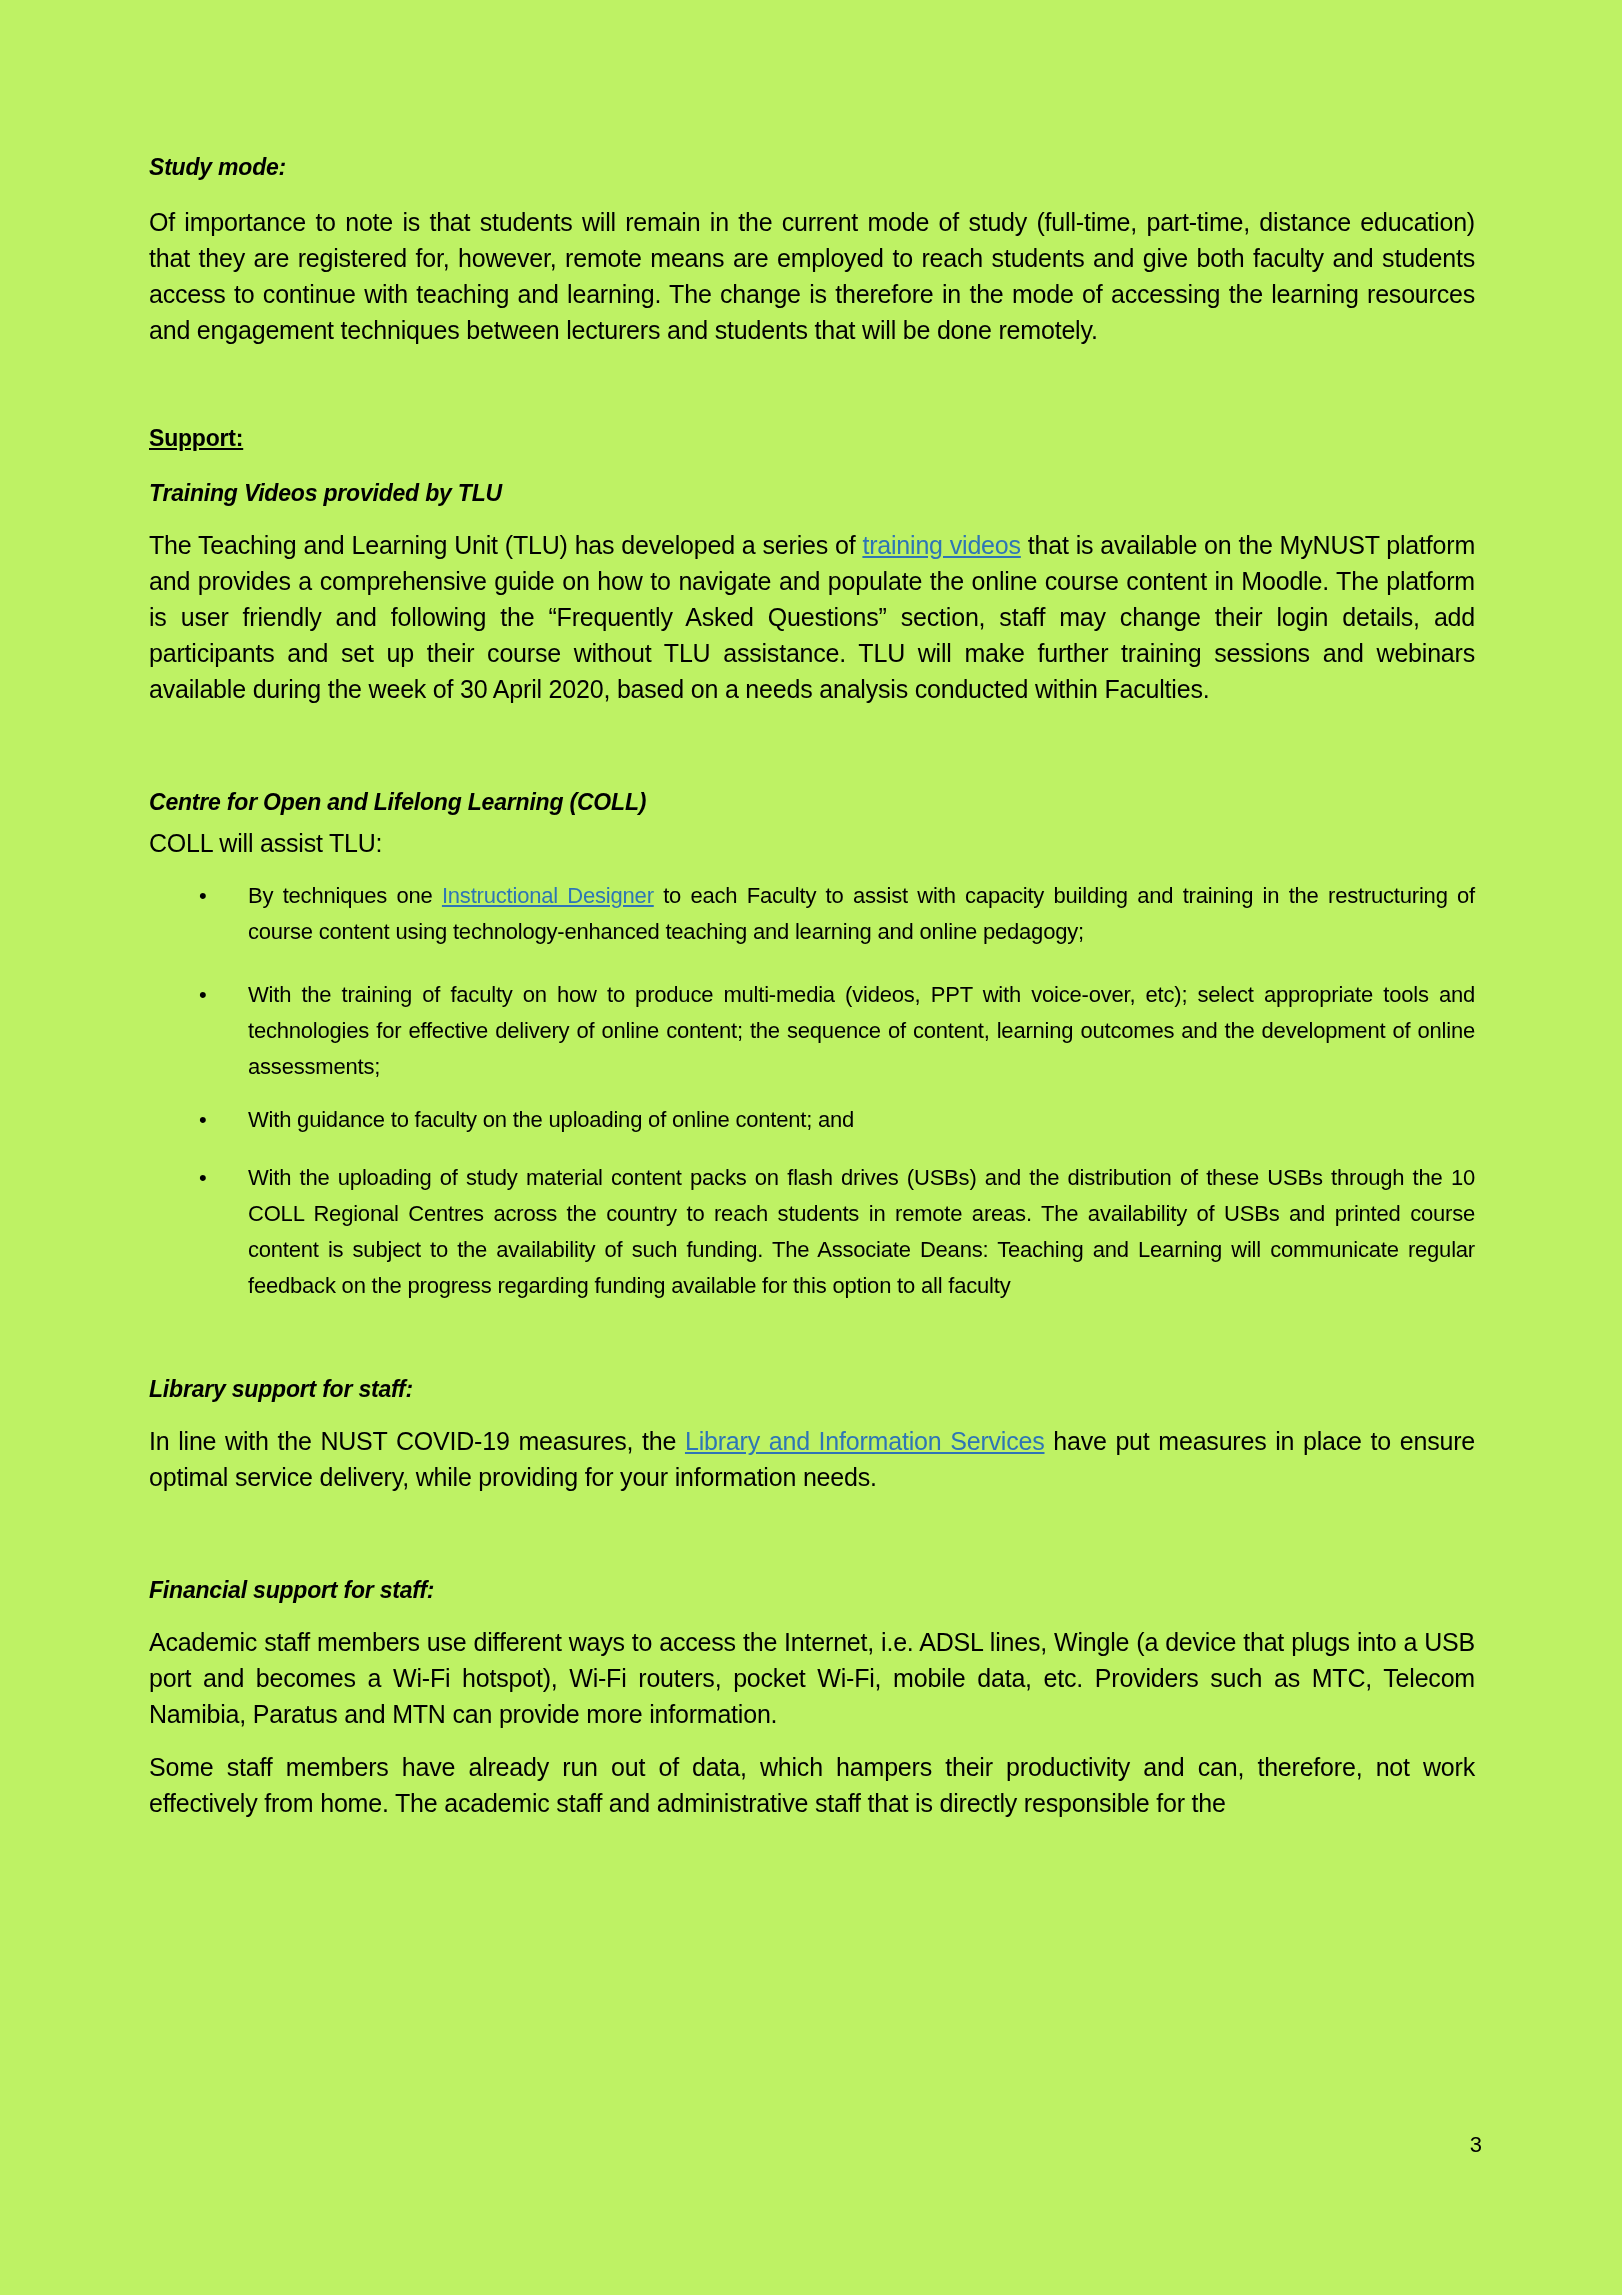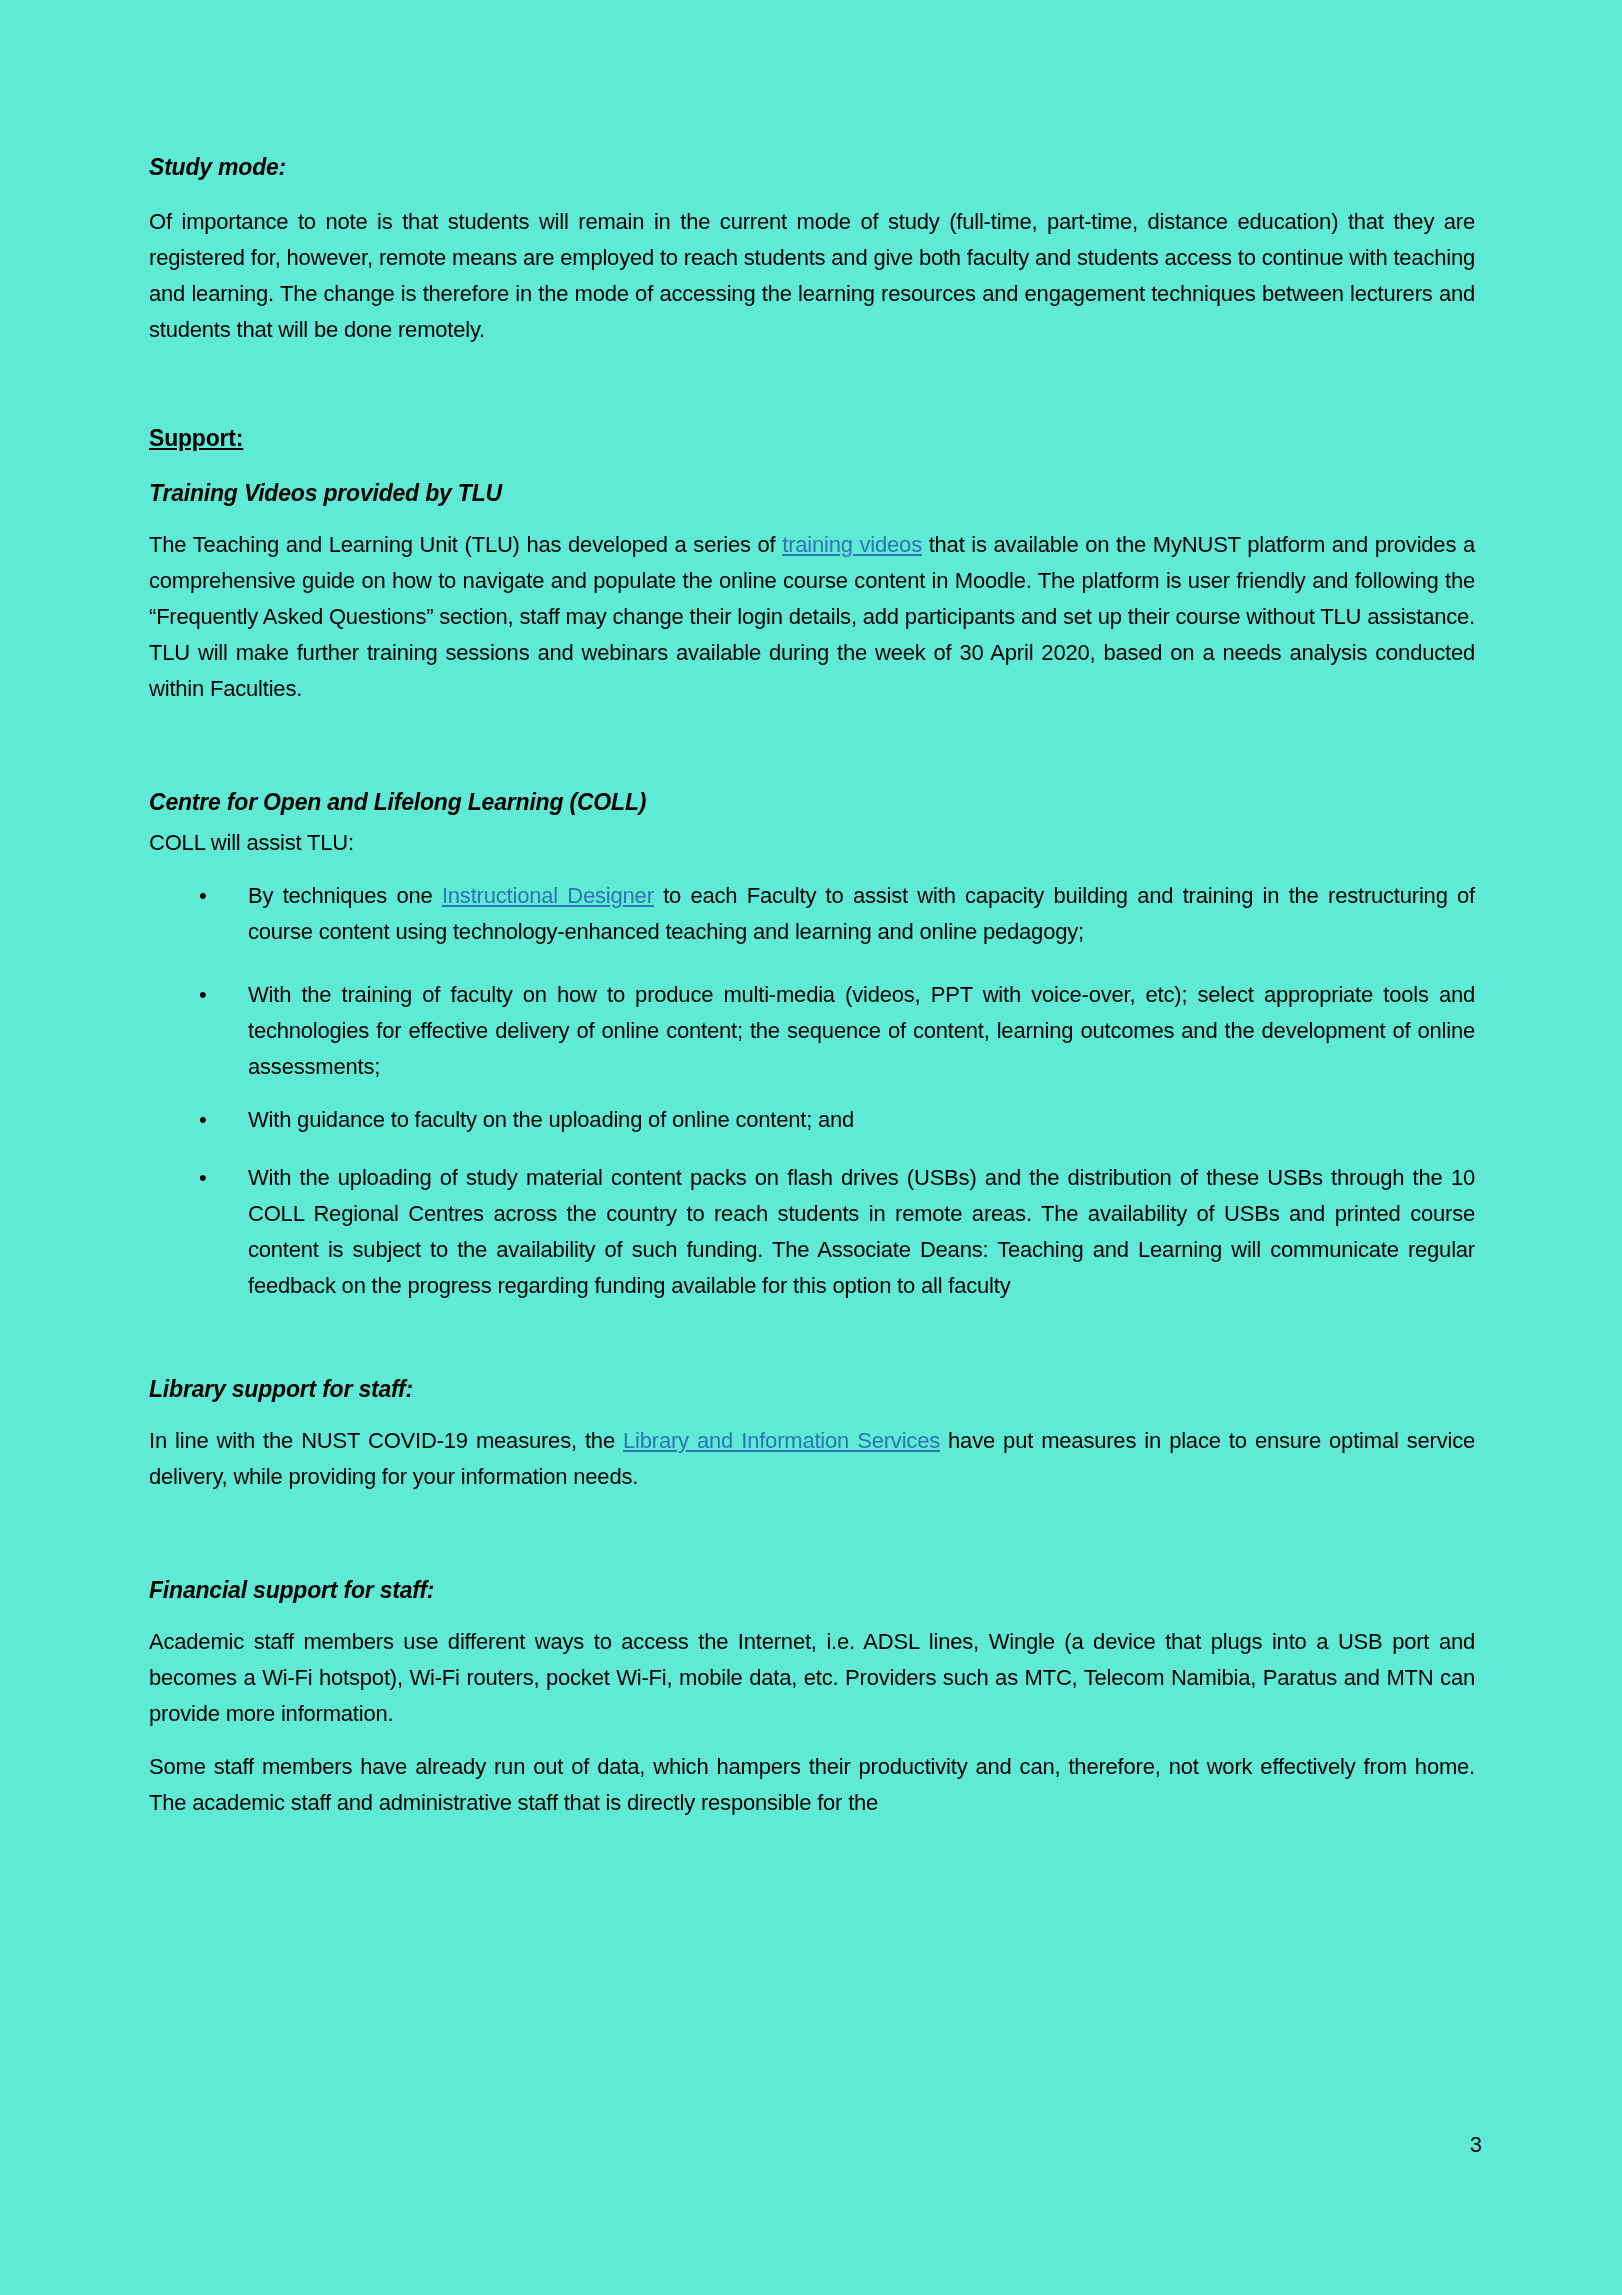--- a/index.html
+++ b/index.html
@@ -1,33 +1,33 @@
 <!DOCTYPE html>
 <html style="font-size:12.6px"><head>
 <meta charset="utf-8">
 <style>
   * { margin: 0; padding: 0; box-sizing: border-box; }
   html, body { background: #ffffff; }
   .page {
     position: relative;
     width: 1622px;
     height: 2295px;
-    background: #5eead4;
+    background: #bef264;
     font-family: "Liberation Sans", sans-serif;
     color: #000000;
     overflow: hidden;
   }
   .content {
     position: absolute;
     left: 149px;
     top: 149px;
     width: 1326px;
   }
   .para {
-    font-size: 22px;
+    font-size: 25px;
     line-height: 36px;
     text-align: justify;
     letter-spacing: -0.2px;
   }
   .heading {
     font-size: 23px;
     line-height: 36px;
     font-weight: bold;
     letter-spacing: -0.2px;
   }

